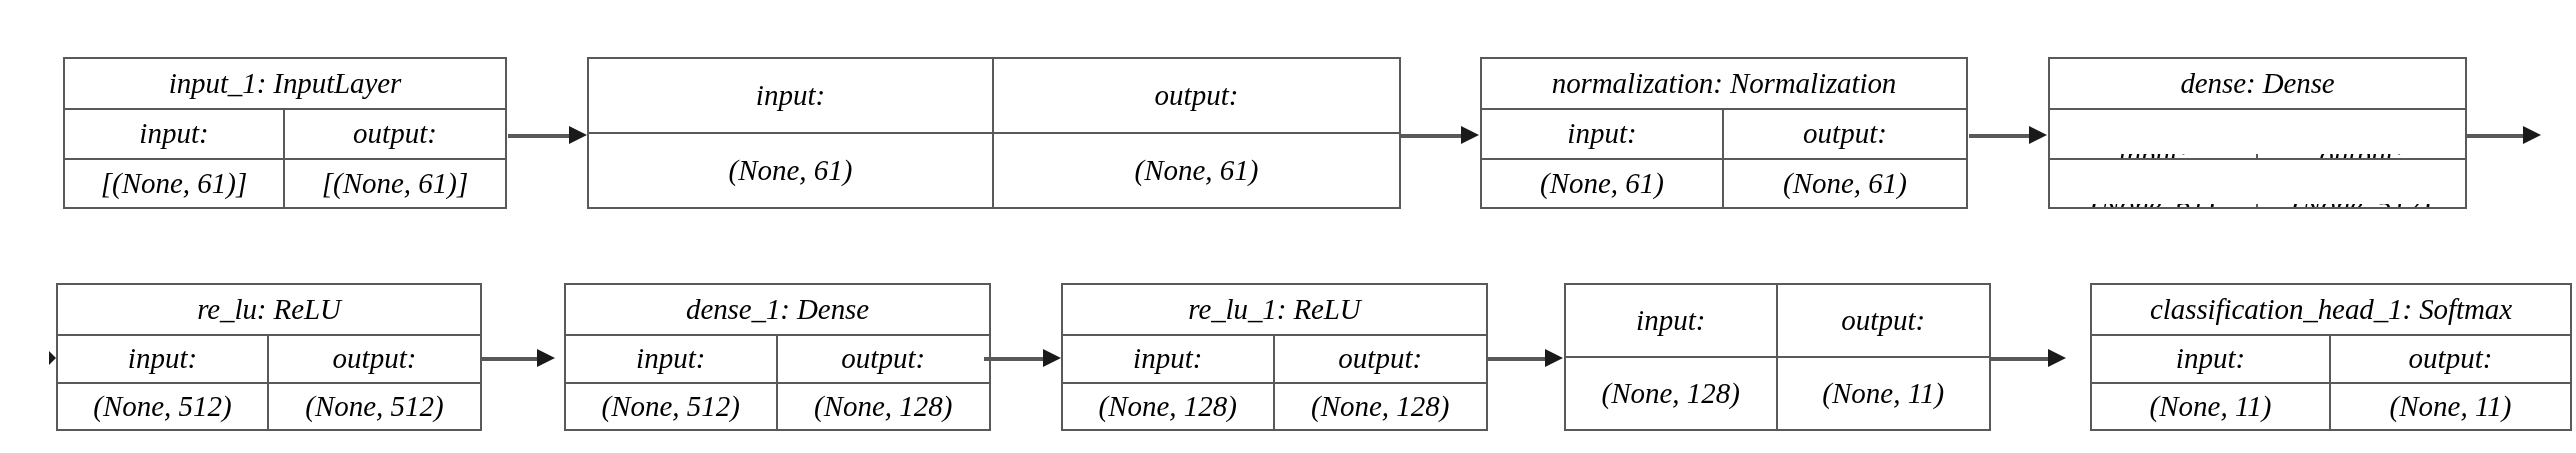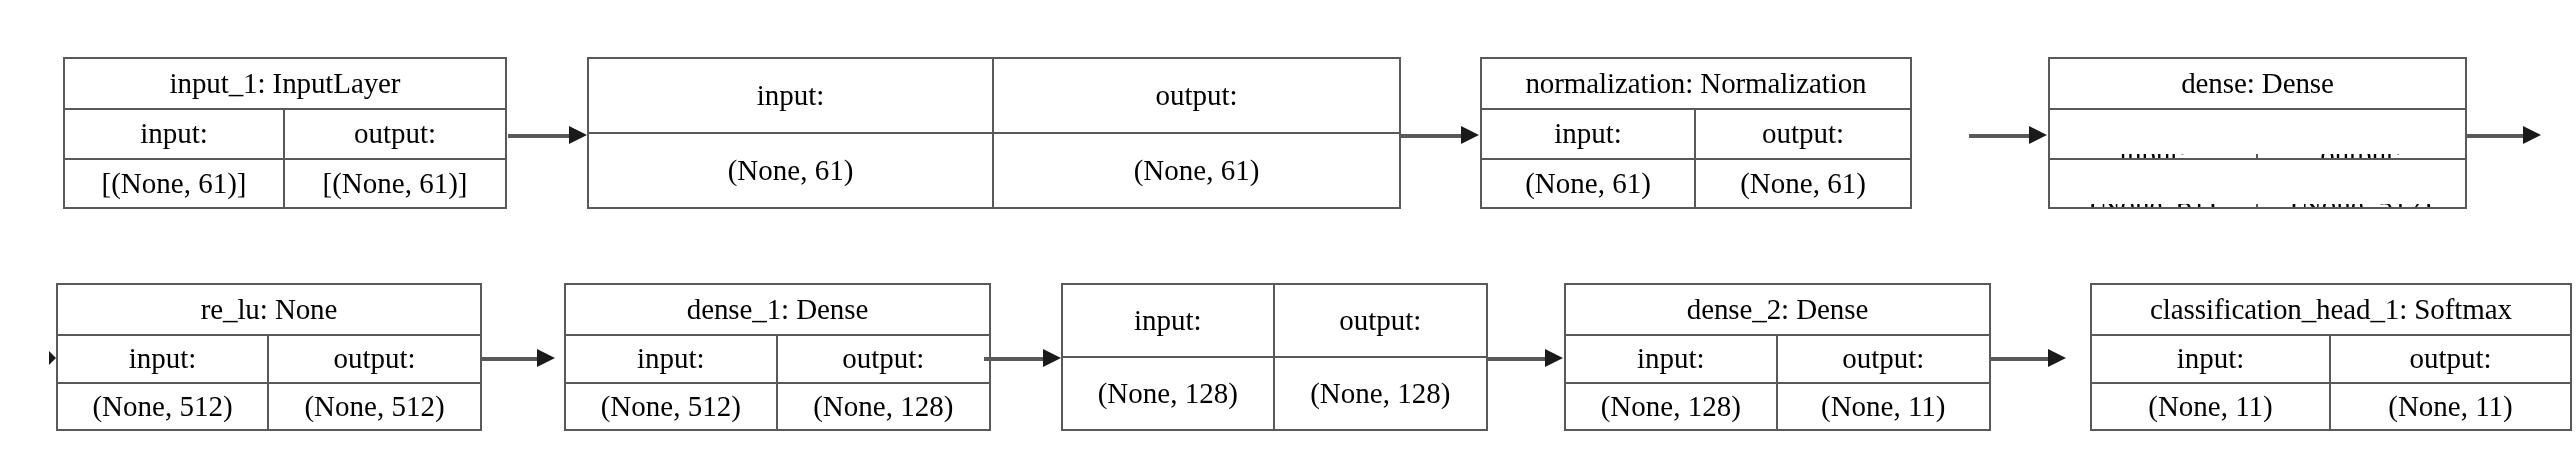--- a/index.html
+++ b/index.html
@@ -13,20 +13,21 @@
     overflow: hidden;
     font-family: "Liberation Serif", "DejaVu Serif", serif;
     color: #000000;
   }
 
   #canvas {
     position: relative;
     width: 2576px;
     height: 454px;
     background: #ffffff;
+    font-style: italic;
   }
 
   
   .node {
     position: absolute;
     box-sizing: border-box;
     background: #ffffff;
     border: 2.2px solid #595959;
     display: flex;
     flex-direction: column;
@@ -130,21 +131,21 @@
     <div class="node-row labels">
       <div class="cell left">input:</div>
       <div class="cell">output:</div>
     </div>
     <div class="node-row shapes">
       <div class="cell left">(None, 61)</div>
       <div class="cell">(None, 61)</div>
     </div>
   </div>
 
-  <div class="node" style="left:1480px; top:57px; width:432px; height:152px;justify-content:center;">
+  <div class="node" style="left:1480px; top:57px; width:488px; height:152px;justify-content:center;">
     <div class="node-title">normalization: Normalization</div>
     <div class="node-row labels">
       <div class="cell left">input:</div>
       <div class="cell">output:</div>
     </div>
     <div class="node-row shapes">
       <div class="cell left">(None, 61)</div>
       <div class="cell">(None, 61)</div>
     </div>
   </div>
@@ -155,21 +156,21 @@
       <div class="cell left">input:</div>
       <div class="cell">output:</div>
     </div>
     <div class="node-row shapes">
       <div class="cell left">(None, 61)</div>
       <div class="cell">(None, 512)</div>
     </div>
   </div>
 
   <div class="node" style="left:56px; top:283px; width:426px; height:148px;">
-    <div class="node-title">re_lu: None</div>
+    <div class="node-title">re_lu: ReLU</div>
     <div class="node-row labels">
       <div class="cell left">input:</div>
       <div class="cell">output:</div>
     </div>
     <div class="node-row shapes">
       <div class="cell left">(None, 512)</div>
       <div class="cell">(None, 512)</div>
     </div>
   </div>
 
@@ -179,32 +180,32 @@
       <div class="cell left">input:</div>
       <div class="cell">output:</div>
     </div>
     <div class="node-row shapes">
       <div class="cell left">(None, 512)</div>
       <div class="cell">(None, 128)</div>
     </div>
   </div>
 
   <div class="node" style="left:1061px; top:283px; width:427px; height:148px;">
+    <div class="node-title">re_lu_1: ReLU</div>
     <div class="node-row labels">
       <div class="cell left">input:</div>
       <div class="cell">output:</div>
     </div>
     <div class="node-row shapes">
       <div class="cell left">(None, 128)</div>
       <div class="cell">(None, 128)</div>
     </div>
   </div>
 
   <div class="node" style="left:1564px; top:283px; width:427px; height:148px;">
-    <div class="node-title">dense_2: Dense</div>
     <div class="node-row labels">
       <div class="cell left">input:</div>
       <div class="cell">output:</div>
     </div>
     <div class="node-row shapes">
       <div class="cell left">(None, 128)</div>
       <div class="cell">(None, 11)</div>
     </div>
   </div>
 

